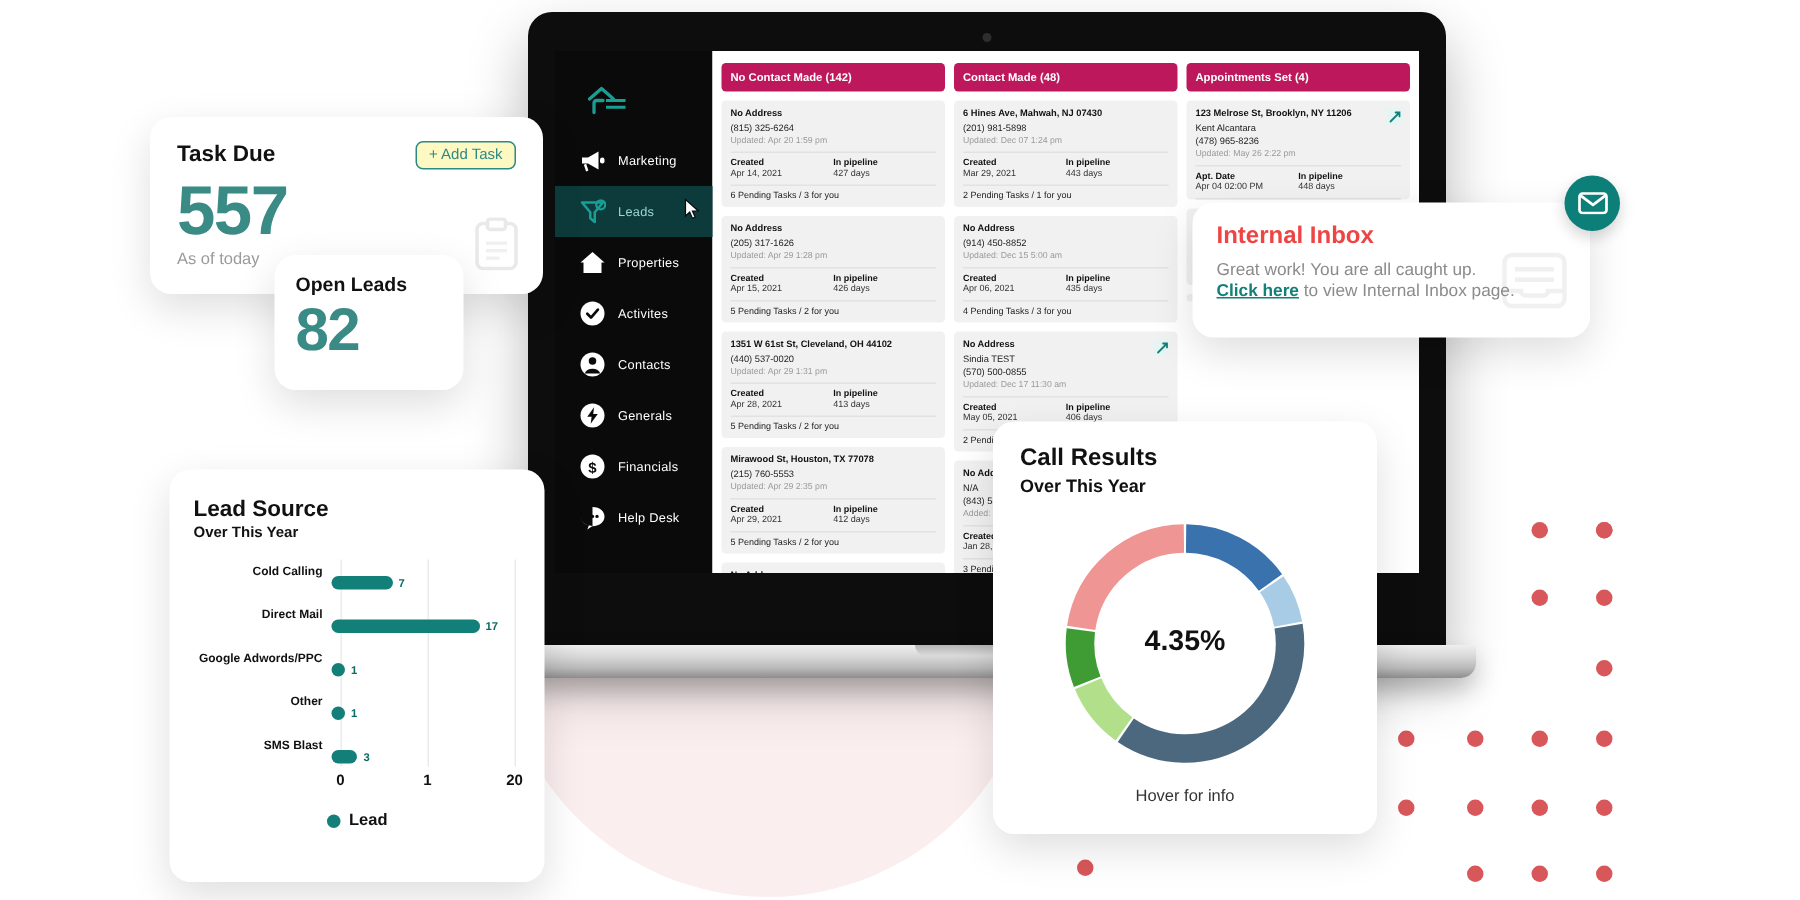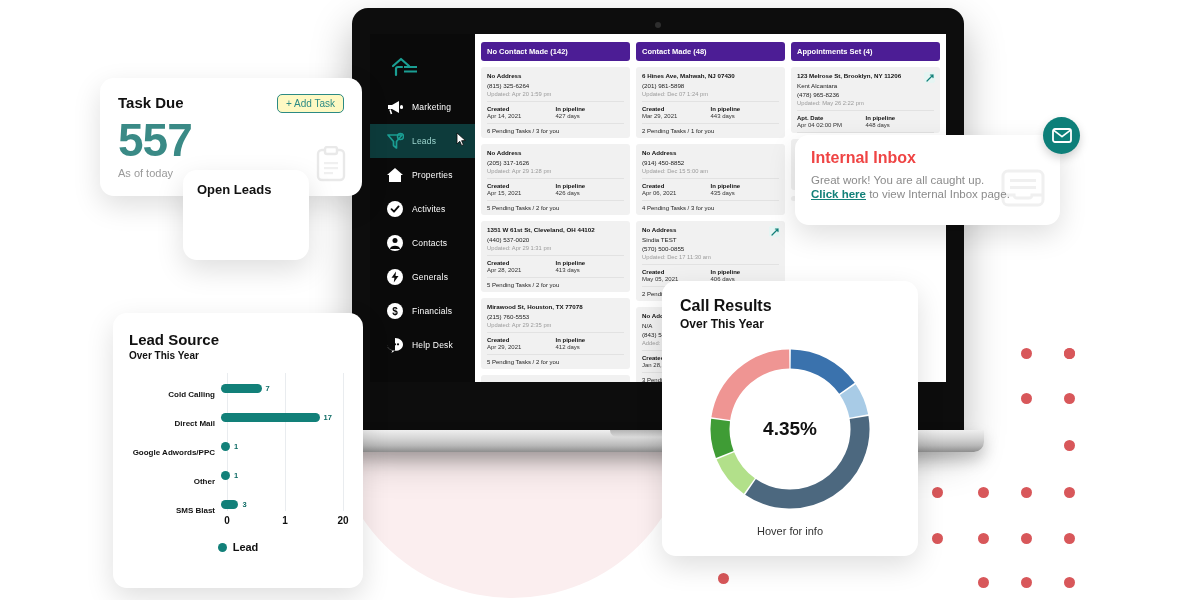--- a/index.html
+++ b/index.html
@@ -64,21 +64,21 @@
   }
   .nav-item.active { background: #0d3b3b; }
   .nav-item.active .nav-label { color: #9ed6d0; }
   .nav-ico { width: 18px; height: 18px; margin-right: 8px; flex: 0 0 18px; display:flex; align-items:center; justify-content:center;}
   .nav-label { letter-spacing: .2px; }
   #cursor { position: absolute; left: 86px; top: 8px; }
 
   #board { flex: 1; background: #fff; padding: 8px 6px 0 6px; display: flex; gap: 6px; overflow: hidden; }
   .col { flex: 1 1 0; min-width: 0; }
   .col-head {
-    background: #4c1d95; color: #fff; font-size: 7.5px; font-weight: bold;
+    background: #be185d; color: #fff; font-size: 7.5px; font-weight: bold;
     border-radius: 3px; padding: 5px 6px; margin-bottom: 6px;
   }
   .card {
     background: #f1f1f1; border-radius: 3px; margin-bottom: 6px; padding: 5px 6px 0 6px;
     position: relative;
   }
   .c-title { font-size: 6.2px; font-weight: bold; color: #111; margin-bottom: 3px; }
   .c-sub { font-size: 6.2px; color: #222; margin-bottom: 2px; }
   .c-phone { font-size: 6.2px; color: #222; margin-bottom: 2px; }
   .c-upd { font-size: 5.8px; color: #9a9a9a; padding-bottom: 4px; border-bottom: 1px solid #e2e2e2; }
@@ -111,21 +111,21 @@
 
   #leads-card { left: 183px; top: 170px; width: 126px; height: 90px; padding: 12px 14px; }
   #leads-title { font-size: 13px; font-weight: bold; color: #111; }
   #leads-num { font-size: 40px; font-weight: bold; color: #3a8a86; line-height: 1.05; margin-top: 2px; letter-spacing:-1px;}
 
   #lead-source-card { left: 113px; top: 313px; width: 250px; height: 275px; padding: 18px 16px 10px 16px; }
   #ls-title { font-size: 15px; font-weight: bold; color: #111; }
   #ls-sub { font-size: 10px; font-weight: bold; color: #111; margin-top: 2px; }
   #bar-chart { position: relative; margin-top: 12px; height: 160px; }
   .grid-line { position: absolute; top: 0; bottom: 22px; width: 1px; background: #e9ecef; }
-  .bar-row { position: absolute; left: 0; right: 0; height: 22px; display: flex; align-items: flex-end; }
+  .bar-row { position: absolute; left: 0; right: 0; height: 22px; display: flex; align-items: flex-start; }
   .bar-label {
     width: 92px; text-align: right; padding-right: 6px; font-size: 8px;
     font-weight: bold; color: #111; line-height: 1.05;
   }
   .bar-wrap { position: relative; flex: 1; height: 22px; display: flex; align-items: center; }
   .bar { height: 9px; background: #128079; border-radius: 5px; min-width: 9px; }
   .bar-val { font-size: 7.5px; color: #0c6a64; font-weight: bold; margin-left: 4px; }
   #x-axis { position: absolute; left: 98px; right: 0; bottom: 0; height: 20px; }
   .x-tick { position: absolute; font-size: 10px; font-weight: bold; color: #111; transform: translateX(-50%); top: 2px; }
   #ls-legend { display: flex; align-items: center; justify-content: center; gap: 6px; margin-top: 8px; }
@@ -499,20 +499,21 @@
         <rect x="9" y="1" width="12" height="7" rx="2" fill="#fff" stroke="#bdbdbd" stroke-width="2.4"></rect>
         <rect x="8" y="16" width="14" height="2.2" fill="#d2d2d2"></rect>
         <rect x="8" y="21" width="14" height="2.2" fill="#d2d2d2"></rect>
         <rect x="8" y="26" width="9" height="2.2" fill="#d2d2d2"></rect>
       </svg>
     </div>
   </div>
 
   <div class="float" id="leads-card">
     <div id="leads-title">Open Leads</div>
+    <div id="leads-num">82</div>
   </div>
 
   <div class="float" id="lead-source-card">
     <div id="ls-title">Lead Source</div>
     <div id="ls-sub">Over This Year</div>
     <div id="bar-chart">
       <div id="x-axis">
           <span class="x-tick" style="left: 0px;">0</span>
           <span class="x-tick" style="left: 58px;">1</span>
           <span class="x-tick" style="left: 116px;">20</span>

